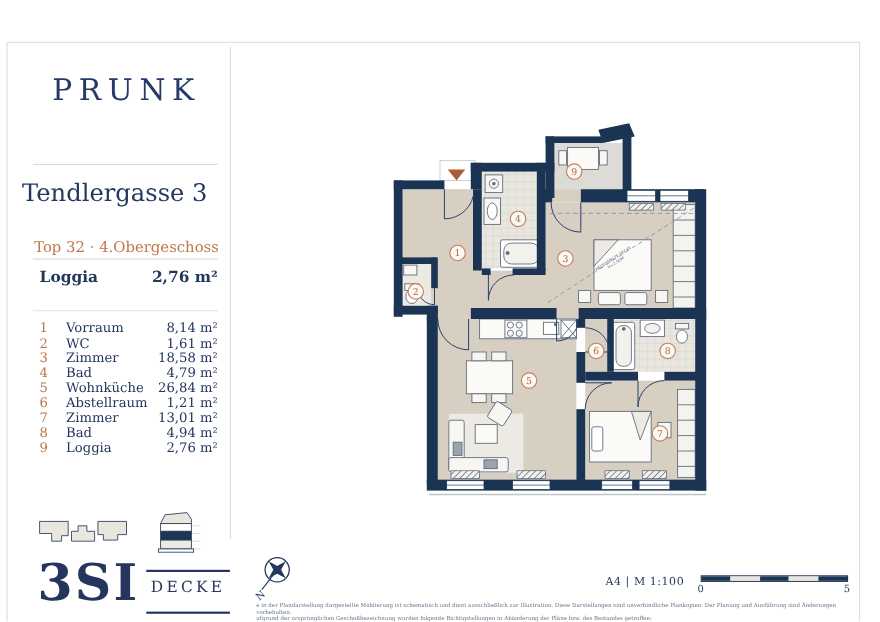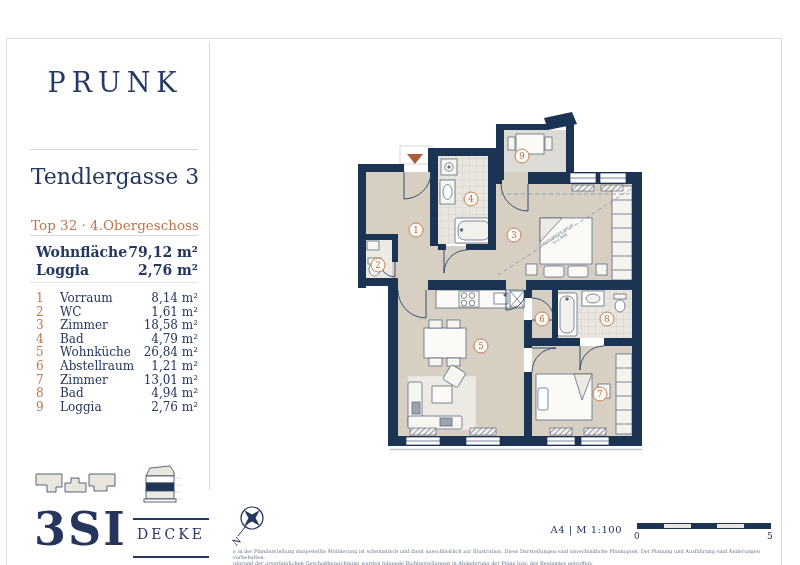--- a/index.html
+++ b/index.html
@@ -11,21 +11,21 @@
   .abs { position:absolute; }
 
   
   .side-divider { position:absolute; left:209px; top:10px; width:1px; height:448px; background:#d9dbde; }
   .hr { position:absolute; left:30px; width:168px; height:1px; background:#d7d9dc; }
   .brand { position:absolute; left:20px; top:34px; width:190px; text-align:center;
     color:#253a66; font-size:27px; letter-spacing:6px; line-height:33px; }
   .brand .l2 { position:relative; display:inline-block; }
   .brand .star { position:absolute; left:50%; top:-4px; transform:translateX(-4px);
     font-size:11px; color:#c59a4b; letter-spacing:0; }
-  .street { position:absolute; left:20px; top:132px; width:190px; text-align:center;
+  .street { position:absolute; left:20px; top:132px; width:190px; text-align:left;
     font-size:22px; color:#24375e; }
   .city { position:absolute; left:20px; top:160px; width:190px; text-align:center;
     font-size:15px; color:#24375e; }
   .unit { position:absolute; left:20px; top:185px; width:190px; text-align:center;
     font-size:13.5px; font-weight:normal; color:#c0764a; }
   .summary { position:absolute; left:36px; top:211px; width:162px; font-size:14px;
     font-weight:bold; line-height:18px; color:#24375e; }
   .summary .row, .roomlist .row { display:flex; }
   .summary .lbl { flex:1; text-align:left; }
   .summary .val { text-align:right; }
@@ -63,24 +63,20 @@
   <div class="brand">
     <div>PRUNK</div>
   </div>
   <div class="hr" style="top:117px"></div>
 
   <div class="street">Tendlergasse 3</div>
   <div class="unit">Top 32 · 4.Obergeschoss</div>
   <div class="hr" style="top:203px"></div>
 
   <div class="summary">
-    <div class="row">
-      <span class="lbl">Wohnfläche</span>
-      <span class="val">79,12 m²</span>
-    </div>
     <div class="row">
       <span class="lbl">Loggia</span>
       <span class="val">2,76 m²</span>
     </div>
   </div>
   <div class="hr" style="top:250px; background:#e2e4e7"></div>
 
   <div class="roomlist">
     <div class="row">
         <span class="no">1</span>

